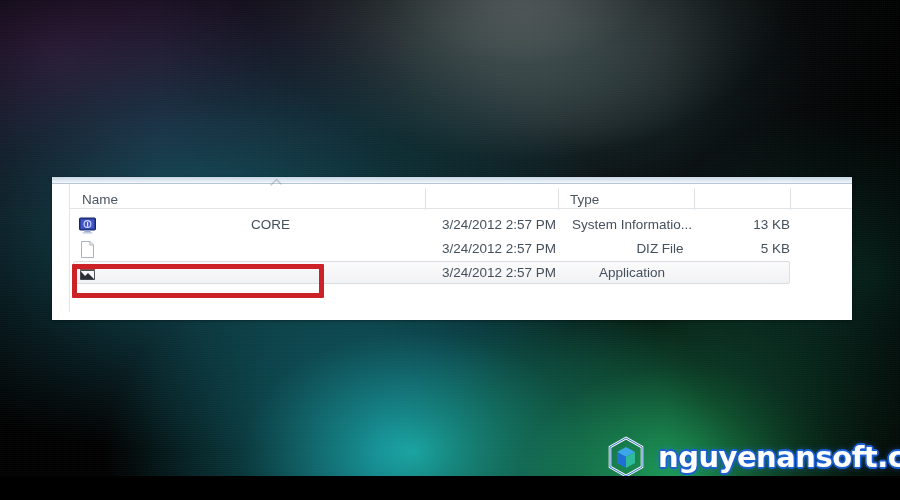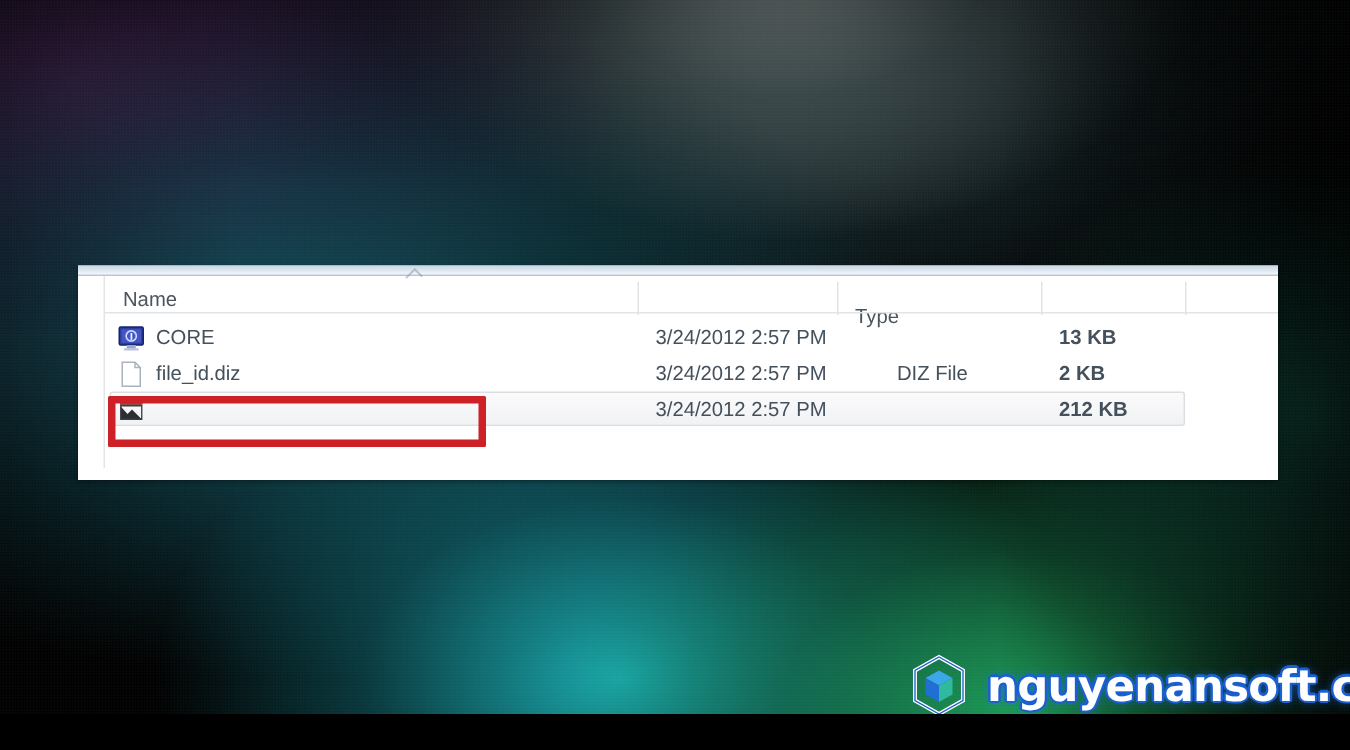--- a/index.html
+++ b/index.html
@@ -157,23 +157,24 @@
   }
   .cellv {
     position: absolute;
     top: 0;
     height: 24px;
     line-height: 24px;
     font-size: 13.5px;
     color: #44505c;
     white-space: nowrap;
     overflow: hidden;
+    text-align: center;
   }
   .cellv.num {
-    font-weight: bold;
+    text-align: right;
   }
   .icon-box {
     position: absolute;
     left: 8px;
     top: 3px;
     width: 19px;
     height: 19px;
   }
 
   
@@ -227,21 +228,21 @@
   </div>
 
   <div class="explorer">
     <div class="explorer-topbar"></div>
     <div class="nav-divider"></div>
 
     <div class="col-header" id="column-header">
         <div class="cell" style="left: 12px; width: 355px;">Name</div>
         <div class="hdr-sep" style="left: 355px;"></div>
         <div class="hdr-sep" style="left: 488px;"></div>
-        <div class="cell" style="left: 500px; width: 124px; margin-top: 11px;">Type</div>
+        <div class="cell" style="left: 500px; width: 124px;">Type</div>
         <div class="hdr-sep" style="left: 624px;"></div>
         <div class="hdr-sep" style="left: 720px;"></div>
       </div>
     <div class="header-rule"></div>
 
     <svg class="sort-arrow" viewBox="0 0 12 8">
       <path d="M1 7 L6.5 1.5 L11 6" fill="none" stroke="#7d8c99" stroke-width="1.4" stroke-linecap="round"></path>
     </svg>
 
     <div class="rows" id="rows-container">
@@ -249,41 +250,41 @@
           <div class="icon-box"><svg viewBox="0 0 19 19" width="19" height="19">
               <rect x="1.5" y="2" width="16" height="12" rx="1" fill="#2b3f9e" stroke="#16246b" stroke-width="1"></rect>
               <rect x="3" y="3.5" width="13" height="9" fill="#4456c4"></rect>
               <circle cx="9.5" cy="8" r="3.4" fill="none" stroke="#cfd8ff" stroke-width="1.1"></circle>
               <rect x="9" y="6" width="1.2" height="4.6" fill="#e8edff"></rect>
               <rect x="6.5" y="14" width="6" height="2.4" fill="#9aa7cf"></rect>
               <rect x="4.5" y="16.2" width="10" height="1.4" rx="0.6" fill="#b9c3df"></rect>
             </svg></div>
           <div class="cellv" style="left: 34px; width: 333px;">CORE</div>
           <div class="cellv" style="left: 367px; width: 124px;">3/24/2012 2:57 PM</div>
+          <div class="cellv" style="left: 500px; width: 124px;">System Informatio...</div>
           <div class="cellv num" style="left: 636px; width: 84px;">13 KB</div>
         </div>
         <div class="row" style="top: 24px;">
           <div class="icon-box"><svg viewBox="0 0 19 19" width="19" height="19">
               <path d="M3.5 1.5 H12 L15.5 5 V17.5 H3.5 Z" fill="#ffffff" stroke="#aab3bd" stroke-width="1"></path>
               <path d="M12 1.5 V5 H15.5" fill="none" stroke="#aab3bd" stroke-width="1"></path>
             </svg></div>
-          <div class="cellv" style="left: 34px; width: 333px;">file_id.diz</div>
           <div class="cellv" style="left: 367px; width: 124px;">3/24/2012 2:57 PM</div>
           <div class="cellv" style="left: 528px; width: 124px;">DIZ File</div>
-          <div class="cellv num" style="left: 636px; width: 84px;">2 KB</div>
+          <div class="cellv num" style="left: 636px; width: 84px;">5 KB</div>
         </div>
         <div class="row" style="top: 48px;">
           <div class="row-sel-bg"></div>
           <div class="icon-box"><svg viewBox="0 0 19 19" width="19" height="19">
               <rect x="2" y="3" width="15" height="3" fill="#8d4b4b"></rect>
               <path d="M2.5 7 L7 12 L10 9 L16.5 15.5 L2.5 15.5 Z" fill="#2b2f33"></path>
               <path d="M2.5 6.5 L16.5 6.5 L16.5 15.5 L2.5 15.5 Z" fill="none" stroke="#3a3f45" stroke-width="0.9"></path>
             </svg></div>
           <div class="cellv" style="left: 367px; width: 124px;">3/24/2012 2:57 PM</div>
-          <div class="cellv num" style="left: 636px; width: 84px;">212 KB</div>
+          <div class="cellv" style="left: 500px; width: 124px;">Application</div>
         </div>
       </div>
   </div>
 
   <div class="red-box"></div>
 
   <div class="watermark">
     <svg width="44" height="44" viewBox="0 0 44 44">
       <path d="M22 3 L38 12 L38 32 L22 41 L6 32 L6 12 Z" fill="none" stroke="#ffffff" stroke-width="2.6"></path>
       <path d="M22 3 L38 12 L38 32 L22 41 L6 32 L6 12 Z" fill="none" stroke="#1b5fd0" stroke-width="0.9"></path>

